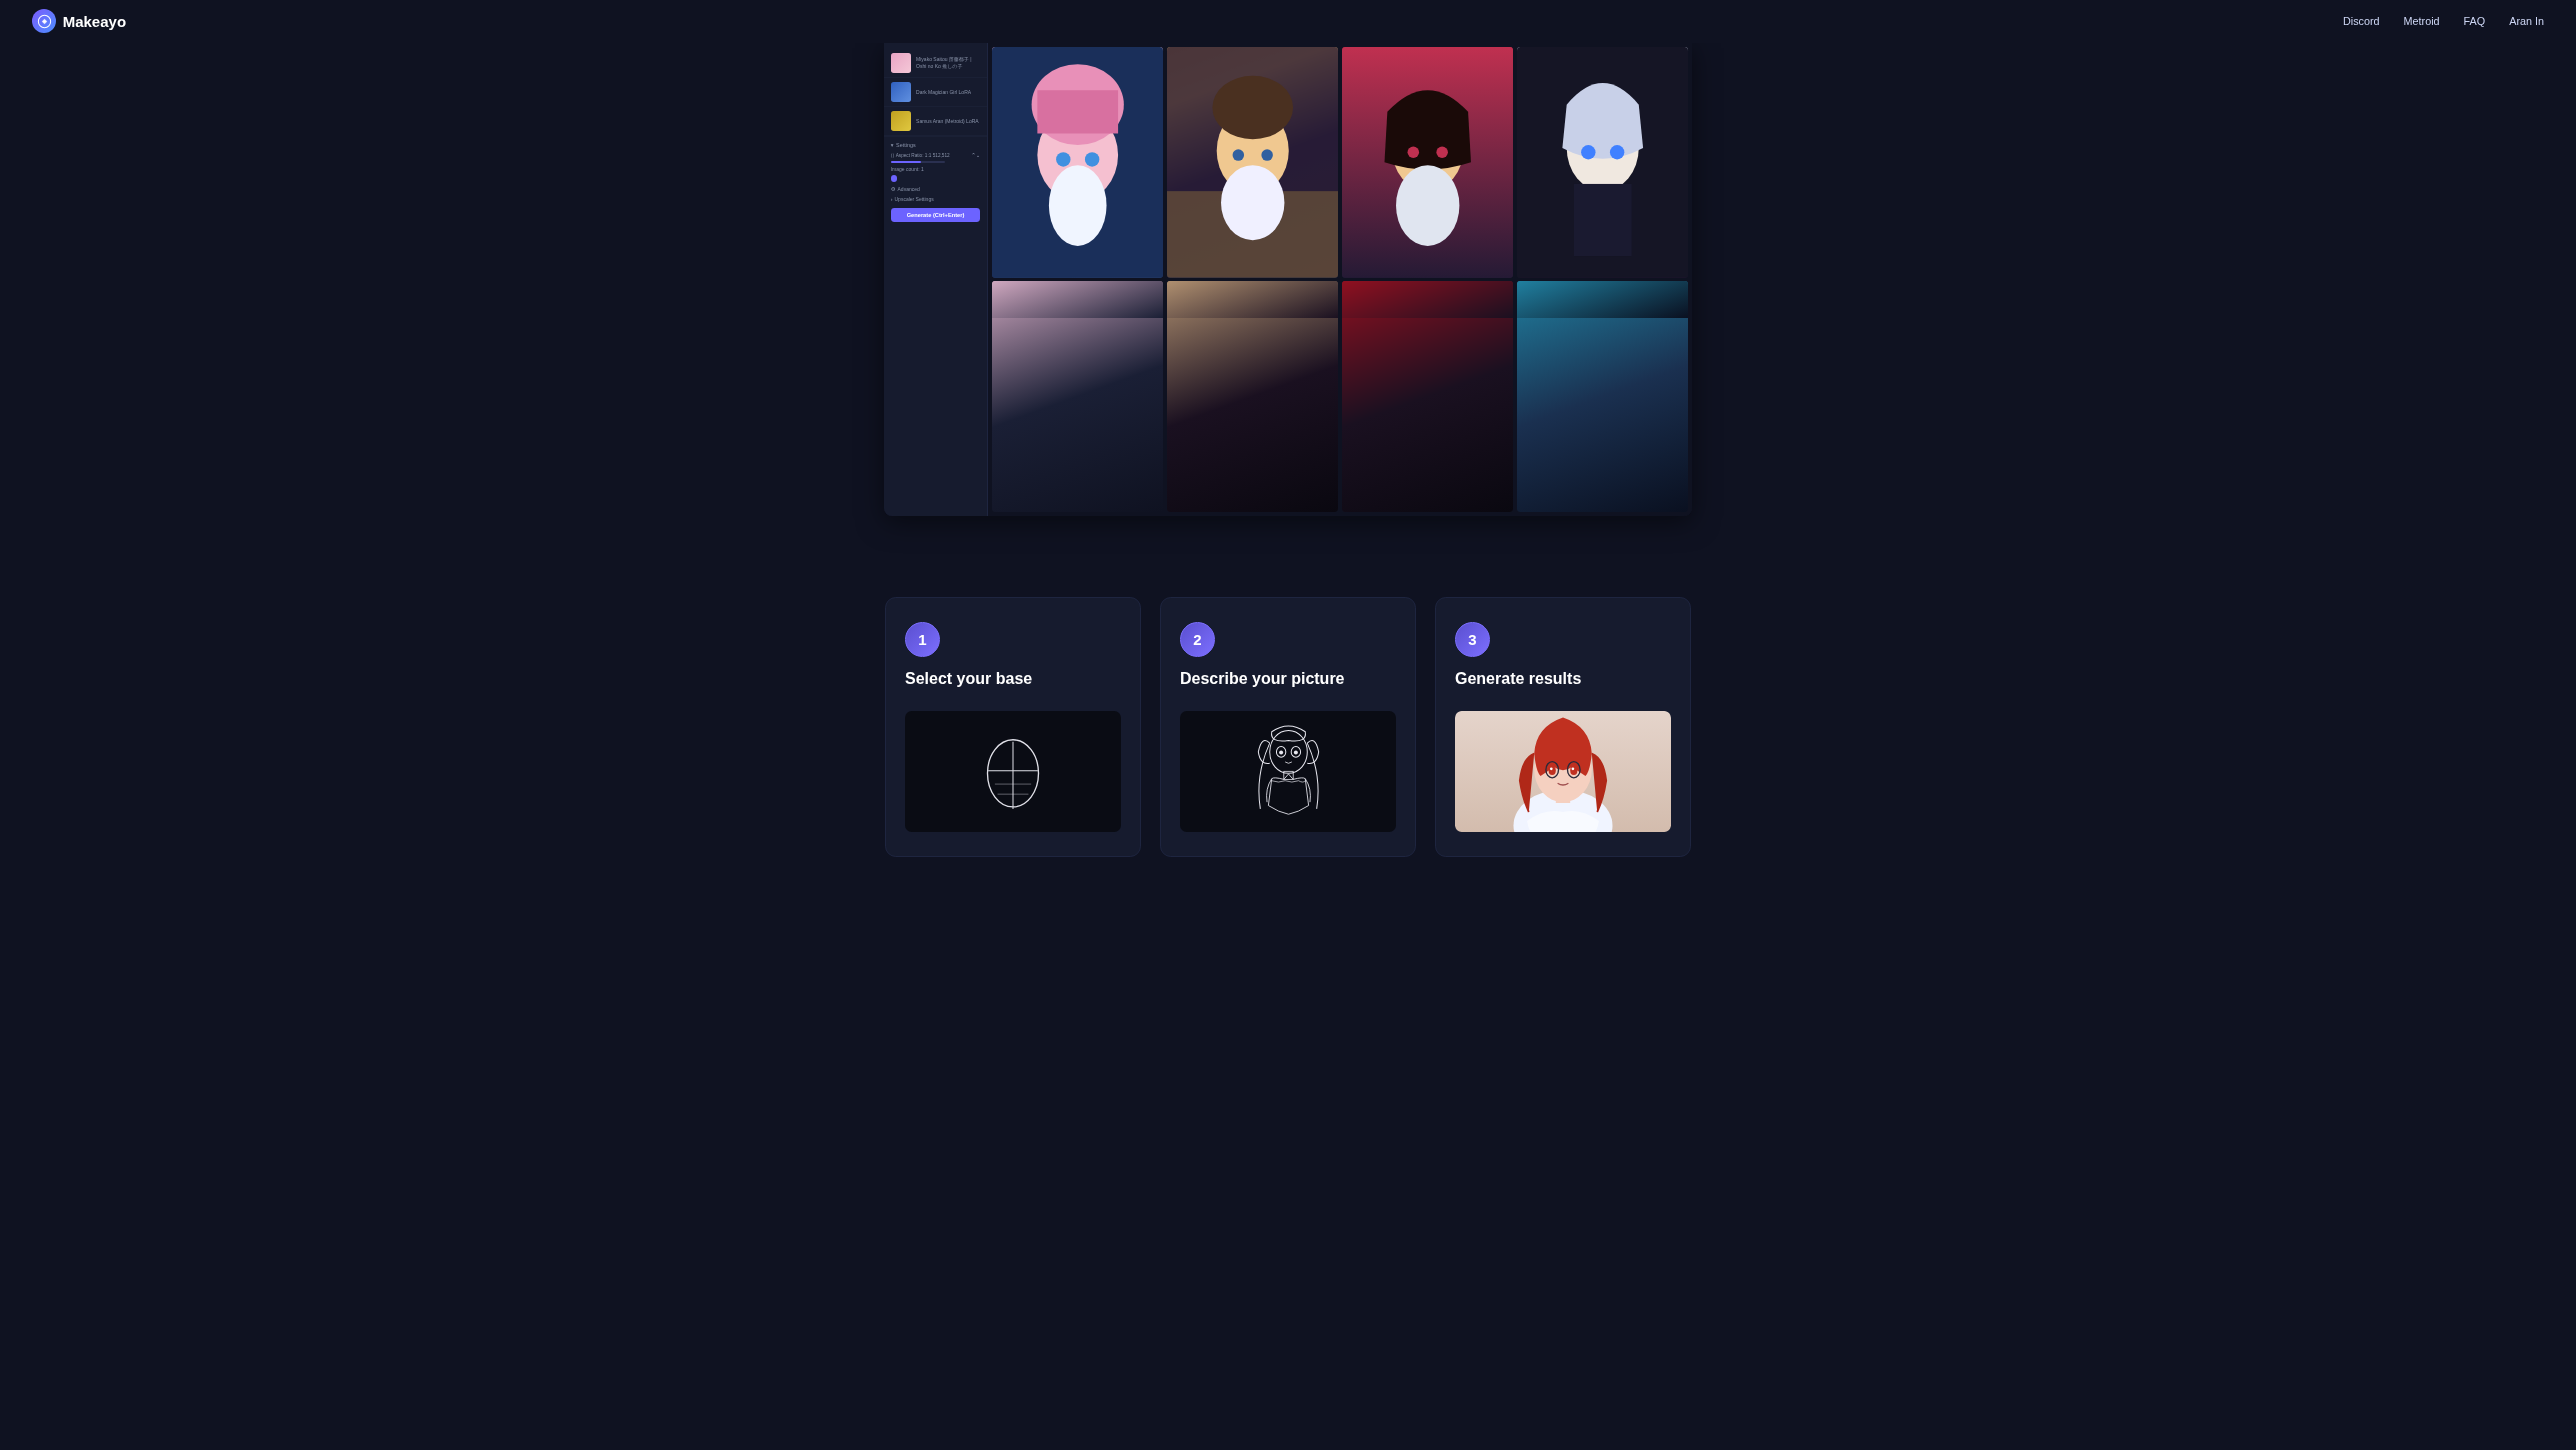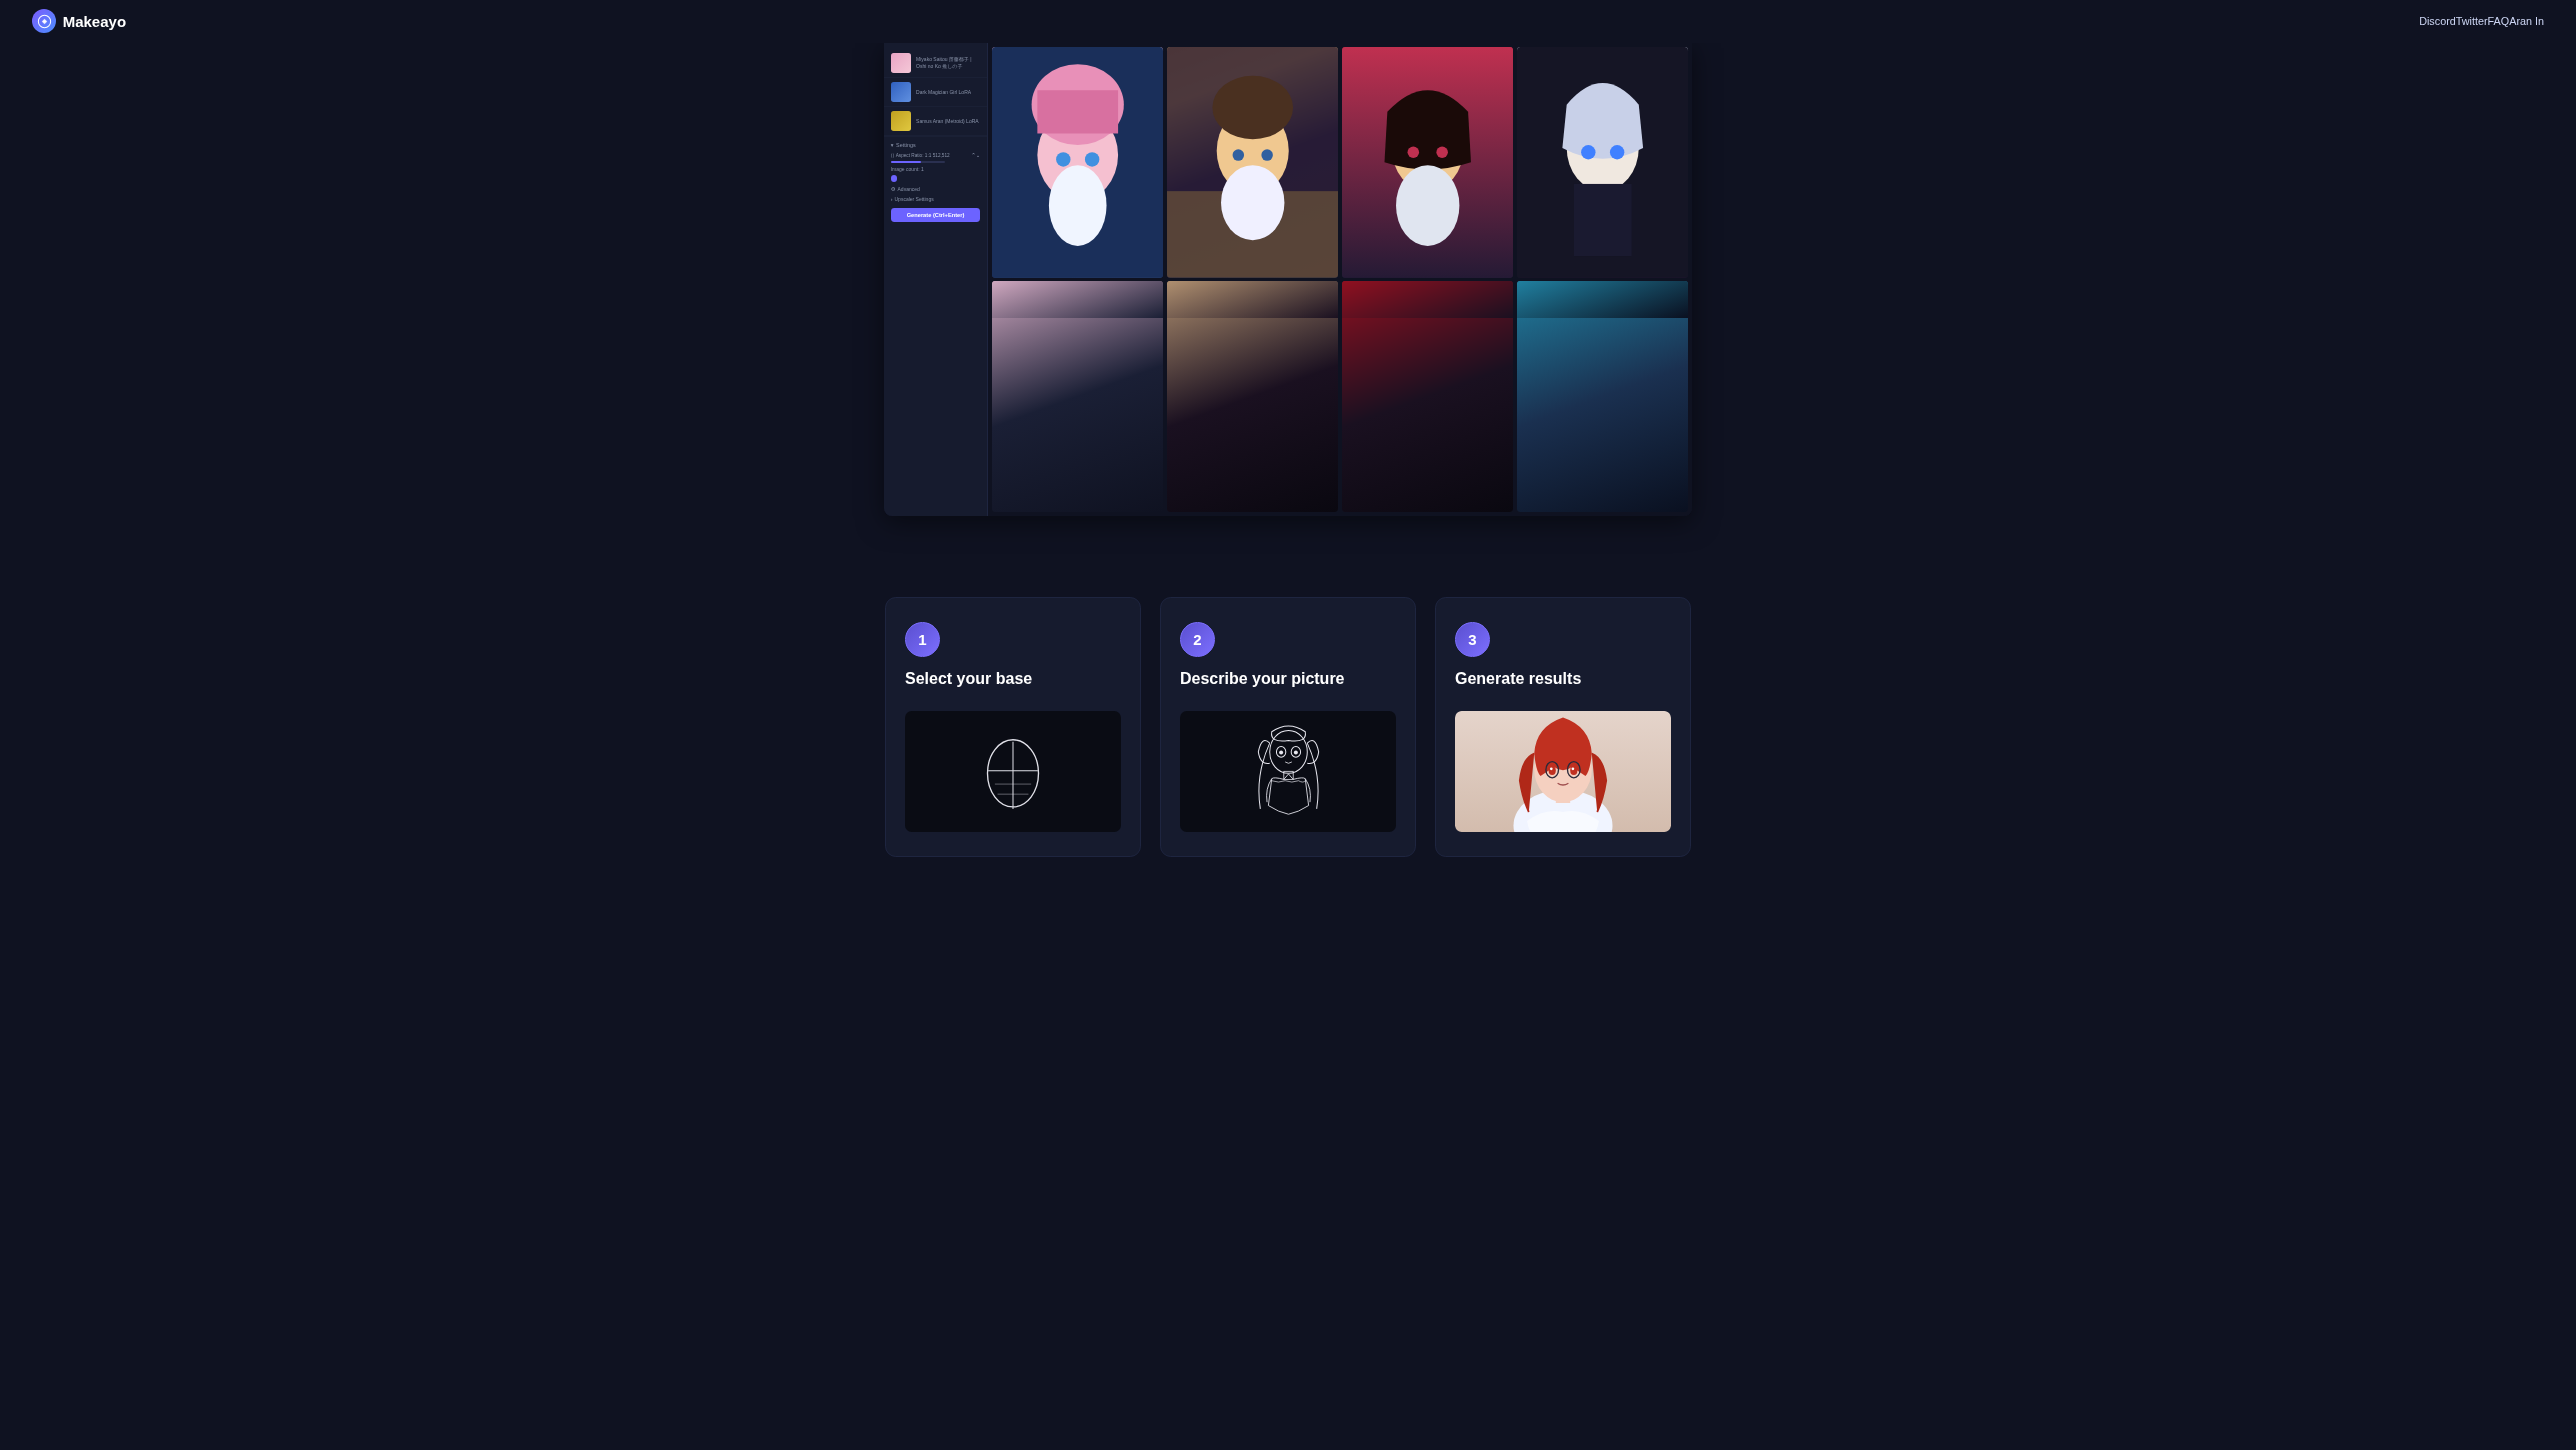--- a/index.html
+++ b/index.html
@@ -38,20 +38,21 @@
       font-weight: bold;
     }
     .navbar-title {
       font-size: 15px;
       font-weight: 700;
       color: #fff;
     }
     .navbar-links {
       display: flex;
       align-items: center;
+      gap: 24px;
     }
     .navbar-links a {
       color: #cdd6f4;
       text-decoration: none;
       font-size: 10.8px;
       font-weight: 500;
     }
     .navbar-signin {
       color: #cdd6f4;
       font-size: 10.8px;
@@ -296,21 +297,21 @@
       <svg width="15" height="15" viewBox="0 0 22 22">
         <circle cx="11" cy="11" r="9" fill="none" stroke="#fff" stroke-width="1.5"></circle>
         <path d="M7 11 L11 7 L15 11 L11 15 Z" fill="#fff" opacity="0.8"></path>
         <circle cx="11" cy="11" r="2" fill="#fff"></circle>
       </svg>
     </div>
     <span class="navbar-title">Makeayo</span>
   </div>
   <div class="navbar-links">
     <a href="#">Discord</a>
-    <a href="#">Twitter</a>
+    <a href="#">Metroid</a>
     <a href="#">FAQ</a>
     <span class="navbar-signin">Aran In</span>
   </div>
 </nav>
 
 <div class="nav-shadow"></div>
 
 <div class="hero-section">
   <div class="app-preview">
 

